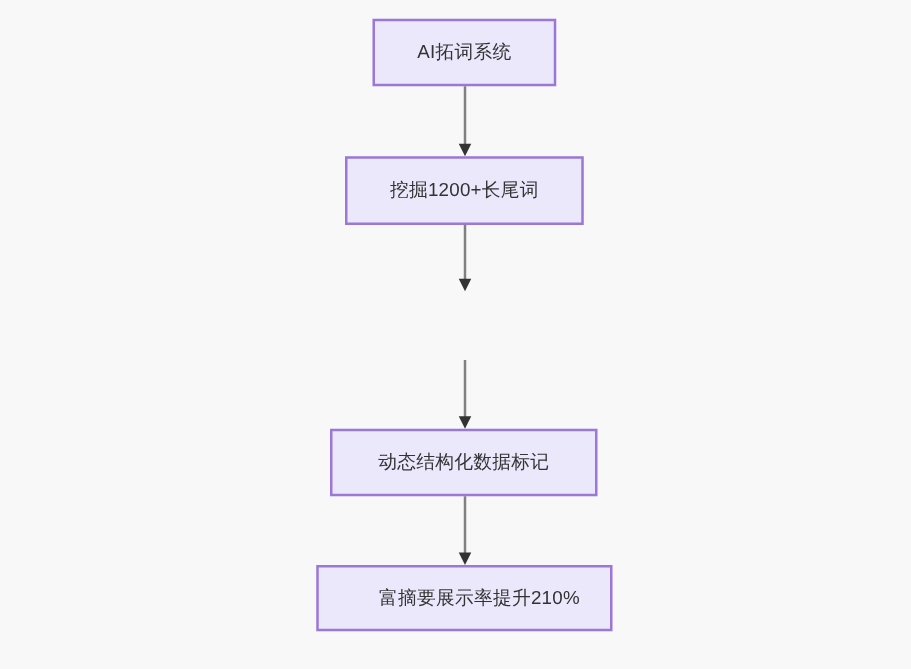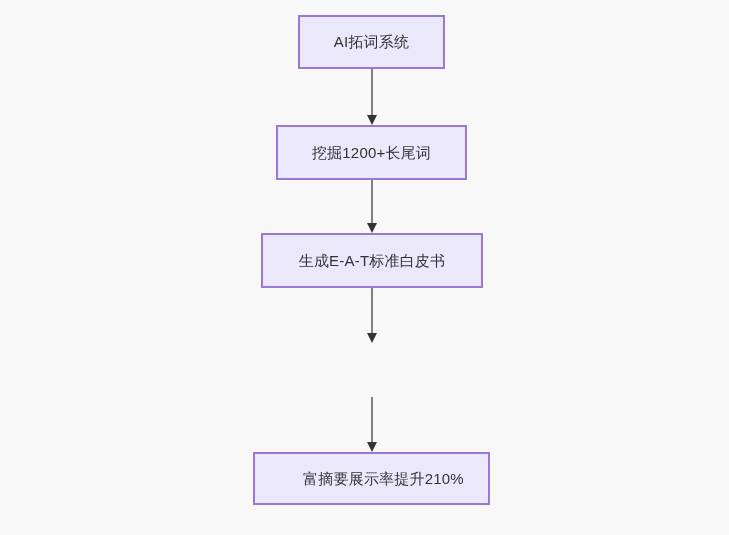--- a/index.html
+++ b/index.html
@@ -79,31 +79,31 @@
     <span class="flow-node-label">挖掘1200+长尾词</span>
   </div>
 
   <div class="connector" id="connector-1">
     <svg width="14" height="53" viewBox="0 0 14 53" xmlns="http://www.w3.org/2000/svg" aria-hidden="true">
       <line x1="7" y1="0" x2="7" y2="45" stroke="#808080" stroke-width="2"></line>
       <polygon points="7,53 2,43 12,43" fill="#333333"></polygon>
     </svg>
   </div>
 
-  <div class="flow-node" id="node-2">
-    <span class="flow-node-label">生成E-A-T标准白皮书</span>
-  </div>
 
   <div class="connector" id="connector-2">
     <svg width="14" height="55" viewBox="0 0 14 55" xmlns="http://www.w3.org/2000/svg" aria-hidden="true">
       <line x1="7" y1="0" x2="7" y2="47" stroke="#808080" stroke-width="2"></line>
       <polygon points="7,55 2,45 12,45" fill="#333333"></polygon>
     </svg>
   </div>
 
+  <div class="flow-node" id="node-3">
+    <span class="flow-node-label">动态结构化数据标记</span>
+  </div>
 
   <div class="connector" id="connector-3">
     <svg width="14" height="55" viewBox="0 0 14 55" xmlns="http://www.w3.org/2000/svg" aria-hidden="true">
       <line x1="7" y1="0" x2="7" y2="47" stroke="#808080" stroke-width="2"></line>
       <polygon points="7,55 2,45 12,45" fill="#333333"></polygon>
     </svg>
   </div>
 
   <div class="flow-node" id="node-4">
     <span class="flow-node-label">富摘要展示率提升210%</span>

